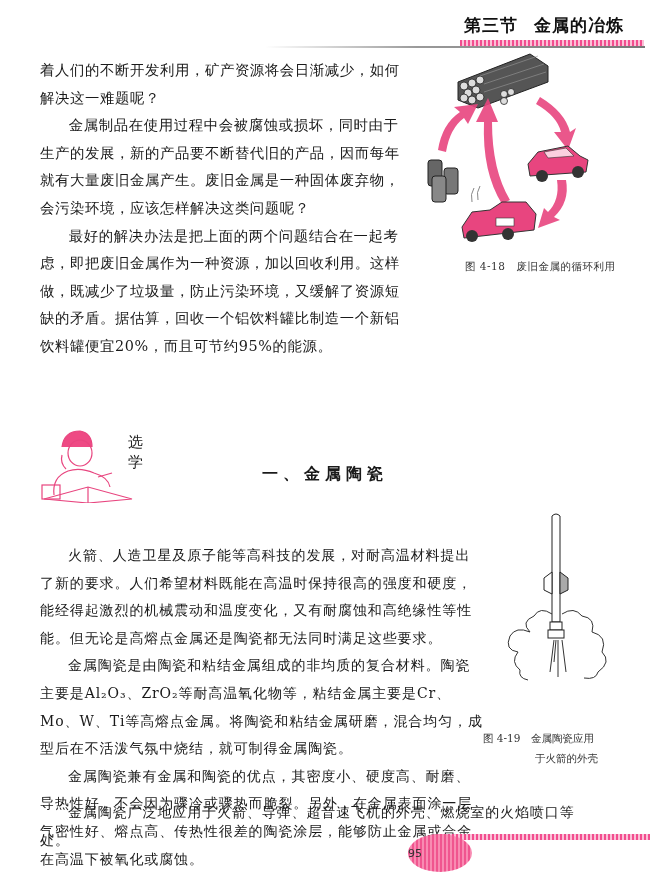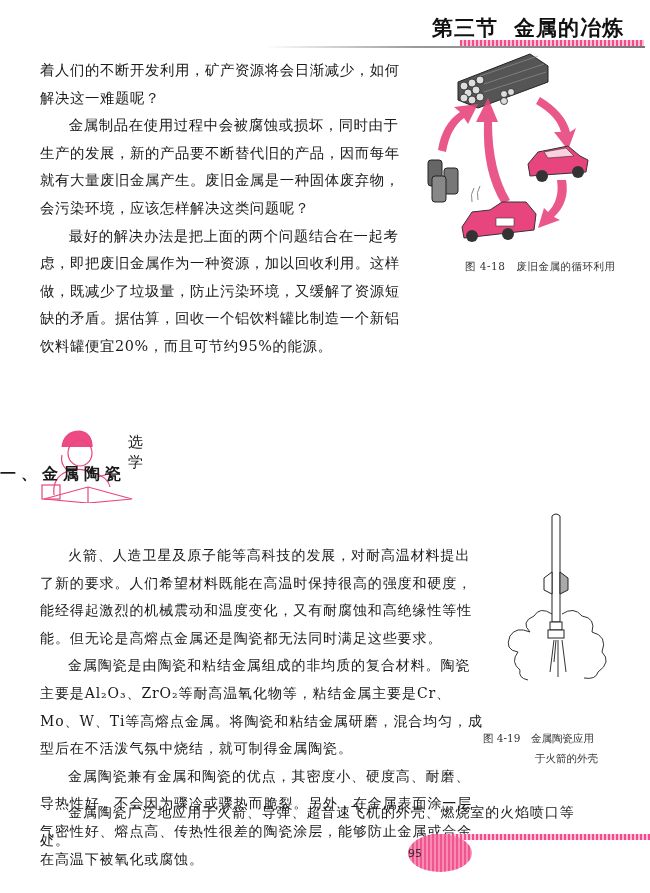--- a/index.html
+++ b/index.html
@@ -1,35 +1,35 @@
 <!DOCTYPE html>
 <html><head>
 <meta charset="utf-8">
 <style>
   html, body { margin:0; padding:0; background:#ffffff; }
   body { width:650px; height:893px; position:relative; overflow:hidden;
          font-family:"DejaVu Serif","Liberation Serif",serif; color:#1a1a1a; }
   .header-title { position:absolute; right:26px; top:14px; font-family:"DejaVu Sans","Liberation Sans",sans-serif;
-                  font-weight:bold; font-size:21px; letter-spacing:1px; color:#111; }
+                  font-weight:bold; font-size:17px; letter-spacing:1px; color:#111; }
   .header-title .sep { display:inline-block; width:16px; }
   .header-stripe { position:absolute; left:460px; top:40px; width:184px; height:6px;
     background:repeating-linear-gradient(90deg,#f24d8f 0 2px,#fbc0d6 2px 4px); }
   .header-rule { position:absolute; left:265px; top:46px; width:380px; height:2px;
     background:linear-gradient(90deg,rgba(180,180,180,0),#9a9a9a 40%,#777 100%); }
 
   .p1 { position:absolute; left:40px; width:372px; font-size:14.4px; line-height:27.6px; letter-spacing:0.6px; }
   .p1 p { margin:0; text-indent:2em; }
   .p1 p.noindent { text-indent:0; }
 
   .fig418 { position:absolute; left:420px; top:52px; width:225px; height:210px; }
   .caption { position:absolute; font-size:10.5px; color:#333; letter-spacing:0.5px; }
 
   .elective { position:absolute; left:40px; top:425px; width:100px; height:78px; }
   .elective-label { position:absolute; left:128px; top:432px; font-size:15px; line-height:20px; width:16px; color:#222; }
-  .section-title { position:absolute; left:0; width:650px; top:464px; 
+  .section-title { position:absolute; left:0; width:650px; top:464px; text-align:center;
     font-family:"DejaVu Serif","Liberation Serif",serif; font-weight:bold; font-size:16px; letter-spacing:5px; }
 
   .p2 { position:absolute; left:40px; width:445px; font-size:14px; line-height:27.6px; letter-spacing:0.9px;margin-top:28px; }
   .p2 p { margin:0; text-indent:2em; }
   .p2-wide { width:540px; }
 
   .rocket { position:absolute; left:500px; top:512px; width:140px; height:175px; }
   .cap419 { position:absolute; left:483px; top:728px; font-size:10.5px; line-height:20px; color:#333; }
   .cap419 .l2 { padding-left:52px; display:block; }
 

